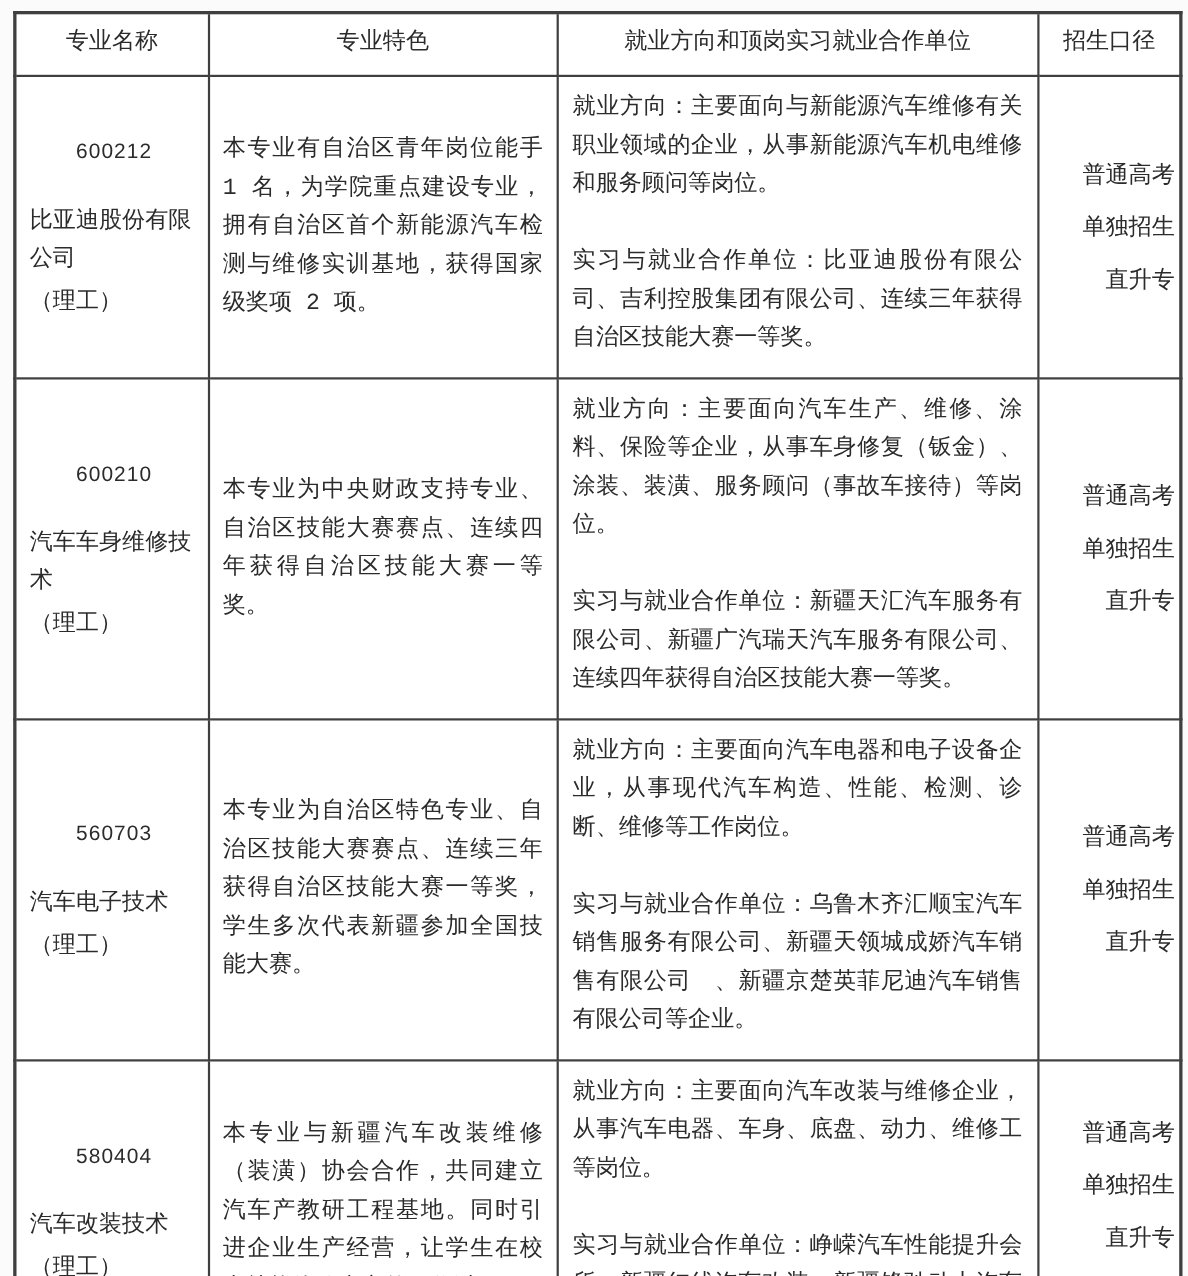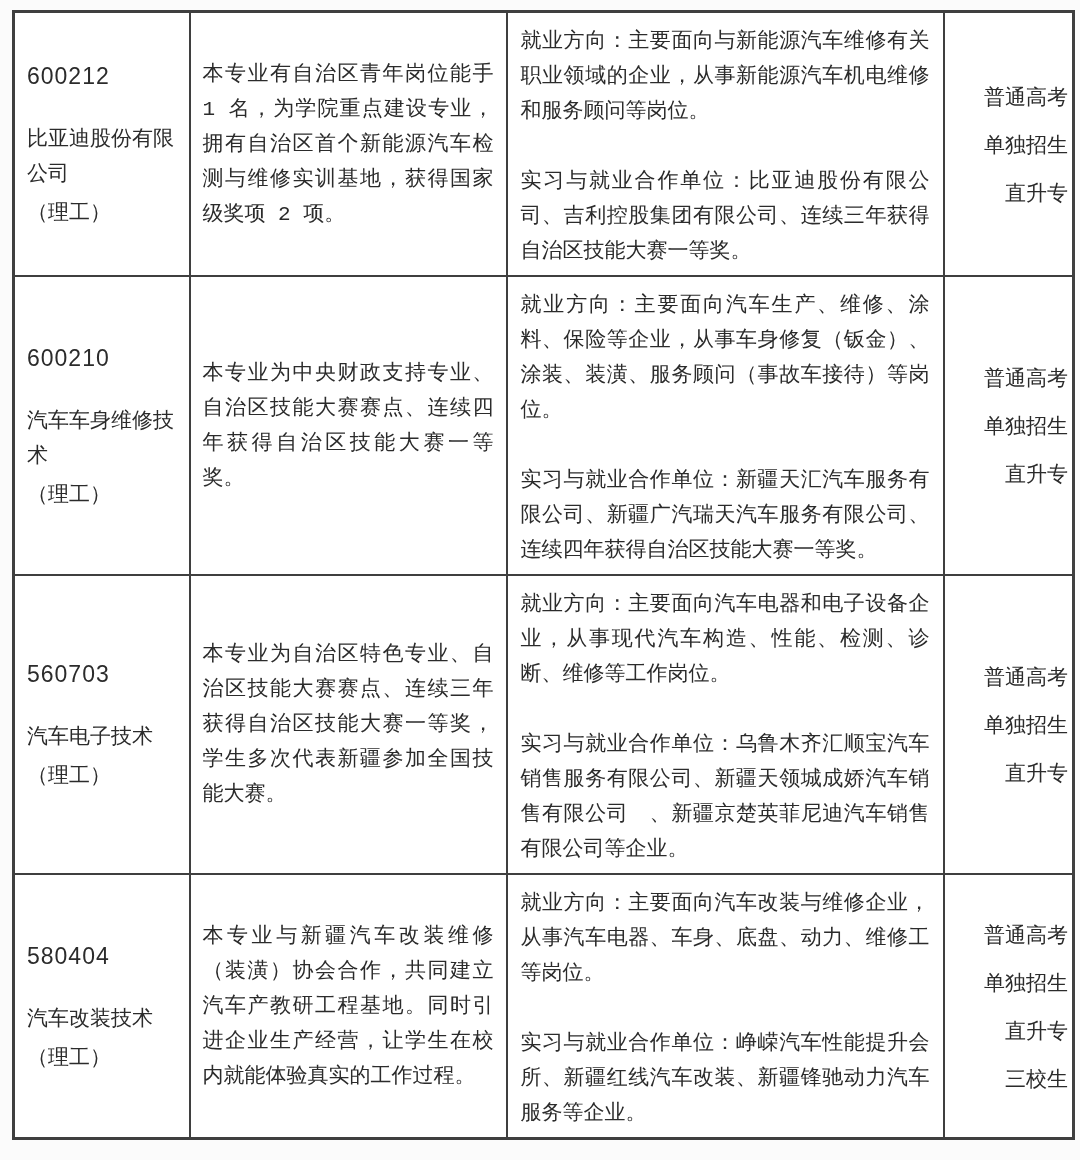--- a/index.html
+++ b/index.html
@@ -46,35 +46,36 @@
     vertical-align: top;
     padding: 7px 4px 0 4px;
   }
   td.c-major {
     vertical-align: middle;
     text-align: left;
     padding: 0 8px 0 12px;
   }
   td.c-major p { margin: 0; }
   td.c-major p.code {
-    font-size: 23px;
+    font-size: 19px;
     letter-spacing: 1px;
     margin-bottom: 26px;
+    text-align: center;
   }
   td.c-major p.track { margin-top: 4px; }
   td.c-feature {
     vertical-align: middle;
     text-align: justify;
     padding: 0 12px;
   }
   td.c-feature p { margin: 0; font-family: Liberation Mono, monospace; }
   td.c-employ {
     vertical-align: top;
     text-align: justify;
-    padding: 9px 13px 8px 13px;
+    padding: 9px 13px 19px 13px;
   }
   td.c-employ p.employment { margin: 0 0 35px 0; }
   td.c-employ p.partners { margin: 0; }
   td.c-admission {
     vertical-align: middle;
     text-align: right;
     padding: 0 4px 0 13px;
   }
   td.c-admission p {
     margin: 13px 0;
@@ -86,20 +87,26 @@
 <div class="page">
   <div class="table-wrap">
     <table class="majors">
       <colgroup>
         <col style="width:176px">
         <col style="width:317px">
         <col style="width:437px">
         <col style="width:130px">
       </colgroup>
       <tbody>
+          <tr class="r-header">
+        <th>专业名称</th>
+        <th>专业特色</th>
+        <th>就业方向和顶岗实习就业合作单位</th>
+        <th>招生口径</th>
+      </tr>
 
       <tr class="r-0">
         <td class="c-major">
           <p class="code">600212</p>
           <p class="name">比亚迪股份有限公司</p>
           <p class="track">（理工）</p>
         </td>
         <td class="c-feature">
           <p>本专业有自治区青年岗位能手 1 名，为学院重点建设专业，拥有自治区首个新能源汽车检测与维修实训基地，获得国家级奖项 2 项。</p>
         </td>

